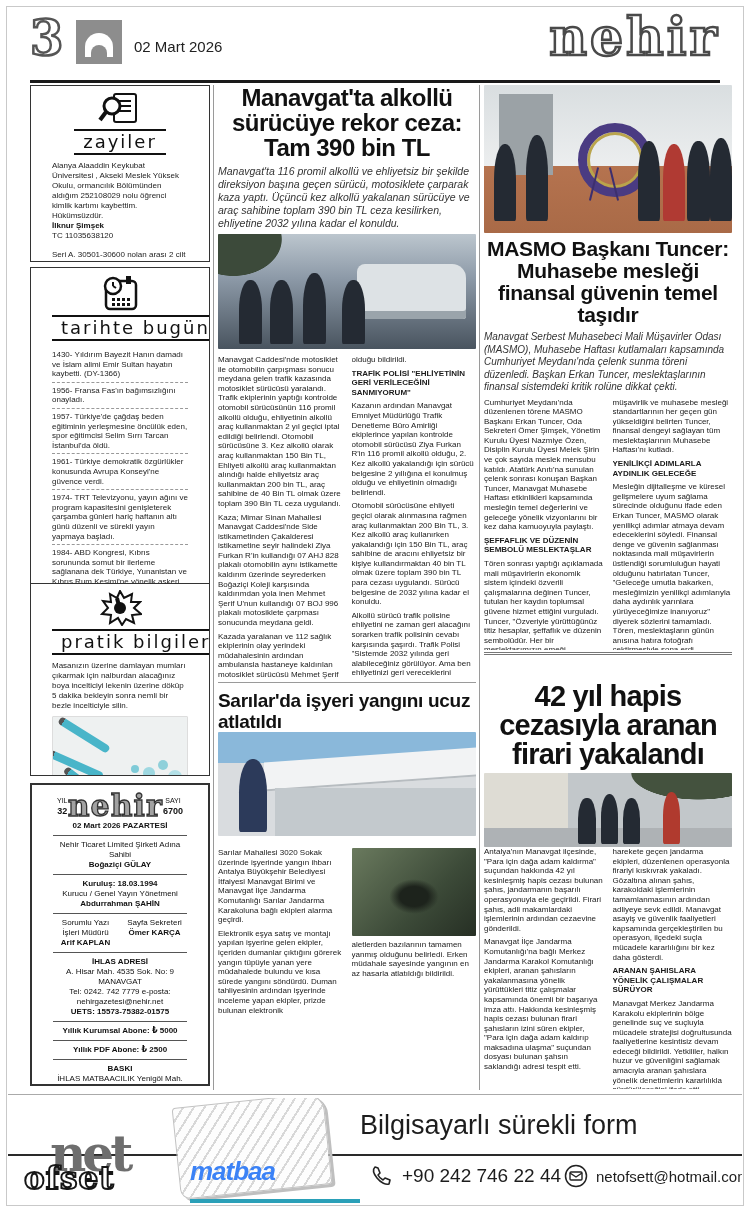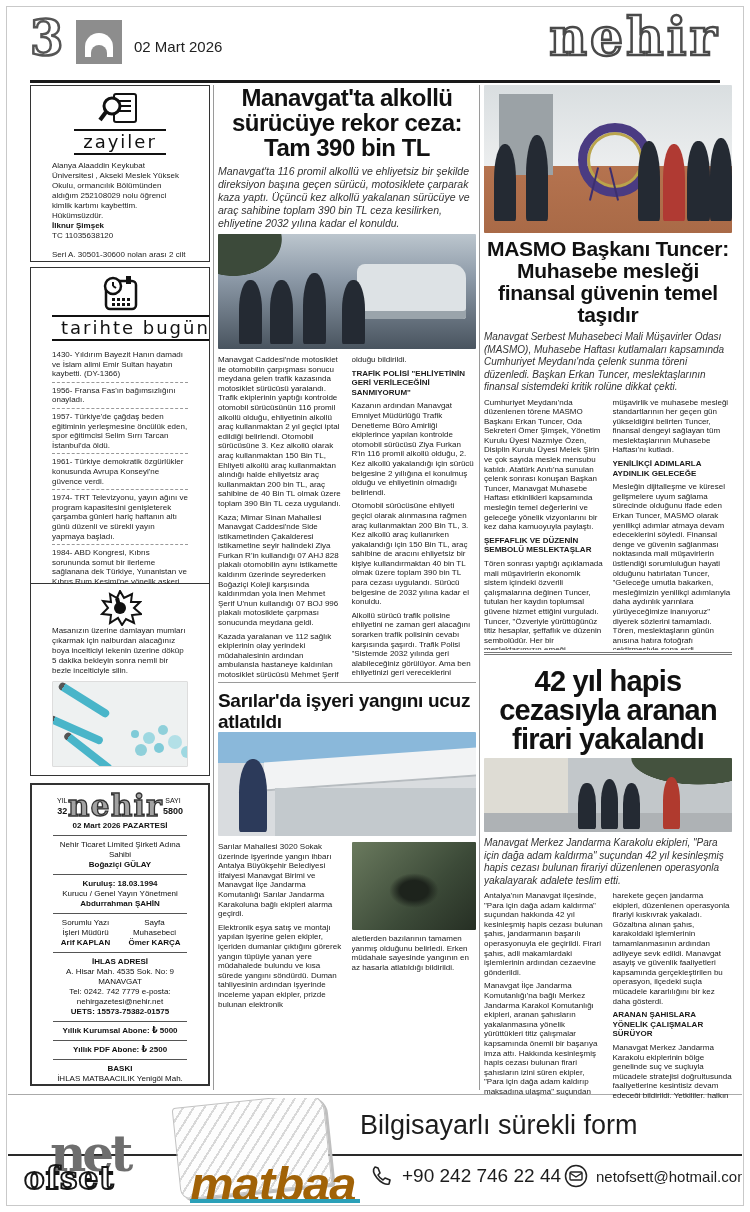--- a/index.html
+++ b/index.html
@@ -108,21 +108,21 @@
   
   .ad { position:absolute; left:8px; right:8px; top:1098px; height:106px; overflow:hidden; }
   .ad-line { position:absolute; left:0; right:0; top:56px; height:2px; background:#2a2a2a; }
   .paper-stack { position:absolute; left:168px; top:2px; width:150px; height:90px; transform:rotate(-6deg);
     background:repeating-linear-gradient(128deg,#fdfdfd 0 7px,#d8d8d8 7px 9px); border:1px solid #c2c2c2; border-radius:4px 18px 4px 10px;
     box-shadow:3px 3px 0 #bfbfbf; }
   .ad-tagline { position:absolute; left:352px; top:12px; font-size:27px; color:#1d1d1d; }
   .logo-net { position:absolute; left:16px; top:34px; width:160px; height:70px; }
   .logo-net .net { position:absolute; left:26px; top:-8px; font-size:50px; font-weight:bold; letter-spacing:-4px; color:#6e6e6e; font-family:"DejaVu Serif",serif; }
   .logo-net .ofset { position:absolute; left:0px; top:28px; font-size:31px; font-weight:bold; letter-spacing:1px; color:#fff; -webkit-text-stroke:2px #161616; font-family:"DejaVu Serif",serif; }
-  .logo-matbaa { position:absolute; left:182px; top:58px; font-size:49px; font-weight:bold; font-style:italic; letter-spacing:-1px; color:#a16207; }
+  .logo-matbaa { position:absolute; left:182px; top:58px; font-size:26px; font-weight:bold; font-style:italic; letter-spacing:-1px; color:#3b82f6; }
   .matbaa-bar { position:absolute; left:182px; top:101px; width:170px; height:4px; background:#2aa0b8; }
   .ad-contact { position:absolute; top:66px; display:flex; align-items:center; gap:8px; }
   .ad-phone { left:362px; font-size:19px; color:#1d1d1d; }
   .ad-email { left:556px; font-size:15px; color:#1d1d1d; }
   .ic { flex:0 0 auto; display:block; }
 </style>
 </head>
 <body>
 
 <div class="page">
@@ -189,51 +189,52 @@
         <div class="history-item">1988- Sovyetler Birliği, Azerbaycan'da artan etnik çatışmalar üzerine Bakü'ye askeri müdahalede bulunarak sokağa çıkma yasağı ilan etti ve bağımsızlık hareketini baskı altına almaya çalıştı.</div>
       </div>
   </div>
 
   <div class="box" style="top:583px; height:193px;">
     <svg class="sec-icon" width="44" height="36" viewBox="0 0 44 36">
       <polygon points="22,1 26,8 34,4 33,12 42,12 36,18 43,24 34,25 36,33 28,29 24,35 20,28 12,33 13,25 4,24 10,18 5,11 13,12 12,4 19,8" fill="#fff" stroke="#111" stroke-width="2"></polygon>
       <circle cx="22" cy="18" r="6" fill="#111"></circle>
       <rect x="18" y="8" width="4" height="8" fill="#111" transform="rotate(-15 20 12)"></rect>
     </svg>
+    <span class="sec-title">pratik bilgiler</span>
     <div class="stext" style="margin-bottom:5px">Masanızın üzerine damlayan mumları çıkarmak için nalburdan alacağınız boya incelticiyi lekenin üzerine döküp 5 dakika bekleyin sonra nemli bir bezle incelticiyle silin.</div>
     <div class="photo ph-pratik">
       <div class="pen" style="left:2px; top:14px; transform:rotate(32deg)"></div>
       <div class="pen" style="left:-6px; top:44px; transform:rotate(24deg)"></div>
       <div class="pen" style="left:6px; top:66px; transform:rotate(38deg)"></div>
       <div class="dots"></div>
     </div>
   </div>
 
   <div class="box mast" style="top:783px; height:303px;">
     <div class="mast-top">
       <div class="mast-yil"><span>YIL</span><b>32</b></div>
       <div class="mast-logo">nehir</div>
-      <div class="mast-sayi"><span>SAYI</span><b>5800</b></div>
+      <div class="mast-sayi"><span>SAYI</span><b>6700</b></div>
     </div>
     <div class="mrow b">02 Mart 2026 PAZARTESİ</div>
     <hr class="msep">
     <div class="mrow">Nehir Ticaret Limited Şirketi Adına Sahibi</div>
     <div class="mrow b">Boğaziçi GÜLAY</div>
     <hr class="msep">
     <div class="mrow b">Kuruluş: 18.03.1994</div>
     <div class="mrow">Kurucu / Genel Yayın Yönetmeni</div>
     <div class="mrow b">Abdurrahman ŞAHİN</div>
     <hr class="msep">
     <div class="mcols">
       <div>
         <div class="mrow">Sorumlu Yazı İşleri Müdürü</div>
         <div class="mrow b">Arif KAPLAN</div>
       </div>
       <div>
-        <div class="mrow">Sayfa Muhasebeci</div>
+        <div class="mrow">Sayfa Sekreteri</div>
         <div class="mrow b">Ömer KARÇA</div>
       </div>
     </div>
     <hr class="msep">
     <div class="mrow b">İHLAS ADRESİ</div>
     <div class="mrow">A. Hisar Mah. 4535 Sok. No: 9 MANAVGAT</div>
     <div class="mrow">Tel: 0242. 742 7779 e-posta: nehirgazetesi@nehir.net</div>
     <div class="mrow b">UETS: 15573-75382-01575</div>
     <hr class="msep">
     <div class="mrow b">Yıllık Kurumsal Abone: ₺ 5000</div>
@@ -273,21 +274,21 @@
     </div>
   </div>
 
   <div class="article" style="left:218px; top:690px; width:258px; height:404px;">
     <div class="h1b">Sarılar'da işyeri yangını ucuz atlatıldı</div>
     <div class="photo ph-sarilar">
       <div class="canopy"></div>
       <div class="store"></div>
       <div class="fig"></div>
     </div>
-    <div class="body-cols" style="height:210px; margin-top:6px;justify-content:space-between;">
+    <div class="body-cols" style="height:210px; margin-top:12px;justify-content:space-between;">
       <div class="bcol">
           <p class="para">Sarılar Mahallesi 3020 Sokak üzerinde işyerinde yangın ihbarı Antalya Büyükşehir Belediyesi İtfaiyesi Manavgat Birimi ve Manavgat İlçe Jandarma Komutanlığı Sarılar Jandarma Karakoluna bağlı ekipleri alarma geçirdi.</p>
           <p class="para">Elektronik eşya satış ve montajı yapılan işyerine gelen ekipler, içeriden dumanlar çıktığını görerek yangın tüpüyle yanan yere müdahalede bulundu ve kısa sürede yangını söndürdü. Duman tahliyesinin ardından işyerinde inceleme yapan ekipler, prizde bulunan elektronik</p>
         </div>
       <div class="bcol">
         <div class="photo ph-sarilar2">
             <div class="patch"></div>
           </div>
         <div>
             <p class="para">aletlerden bazılarının tamamen yanmış olduğunu belirledi. Erken müdahale sayesinde yangının en az hasarla atlatıldığı bildirildi.</p>
@@ -320,31 +321,30 @@
         </div>
       <div class="bcol">
           <p class="para">müşavirlik ve muhasebe mesleği standartlarının her geçen gün yükseldiğini belirten Tuncer, finansal dengeyi sağlayan tüm meslektaşlarının Muhasebe Haftası'nı kutladı.</p>
           <p class="para bold">YENİLİKÇİ ADIMLARLA AYDINLIK GELECEĞE</p>
           <p class="para">Mesleğin dijitalleşme ve küresel gelişmelere uyum sağlama sürecinde olduğunu ifade eden Erkan Tuncer, MASMO olarak yenilikçi adımlar atmaya devam edeceklerini söyledi. Finansal denge ve güvenin sağlanması noktasında mali müşavirlerin üstlendiği sorumluluğun hayati olduğunu hatırlatan Tuncer, "Geleceğe umutla bakarken, mesleğimizin yenilikçi adımlarıyla daha aydınlık yarınlara yürüyeceğimize inanıyoruz" diyerek sözlerini tamamladı. Tören, meslektaşların günün anısına hatıra fotoğrafı çektirmesiyle sona erdi.</p>
         </div>
 
     </div>
   </div>
 
-  <div class="article" style="left:484px; top:667px; width:248px; height:431px;">
+  <div class="article" style="left:484px; top:682px; width:248px; height:431px;">
     <div class="h1d">42 yıl hapis cezasıyla aranan firari yakalandı</div>
     <div class="photo ph-firari" style="margin-top:4px">
       <div class="trees"></div>
       <div class="walk"></div>
       <div class="fig" style="left:38%"></div>
       <div class="fig" style="left:47%; height:68%"></div>
       <div class="fig" style="left:56%"></div>
       <div class="fig vest" style="left:72%; height:70%"></div>
     </div>
-    <div class="lead" style="font-size:10px; line-height:12.5px;">Manavgat Merkez Jandarma Karakolu ekipleri, "Para için dağa adam kaldırma" suçundan 42 yıl kesinleşmiş hapis cezası bulunan firariyi düzenlenen operasyonla yakalayarak adalete teslim etti.</div>
     <div class="body-cols" style="height:242px;">
       <div class="bcol">
           <p class="para">Antalya'nın Manavgat ilçesinde, "Para için dağa adam kaldırma" suçundan hakkında 42 yıl kesinleşmiş hapis cezası bulunan şahıs, jandarmanın başarılı operasyonuyla ele geçirildi. Firari şahıs, adli makamlardaki işlemlerinin ardından cezaevine gönderildi.</p>
           <p class="para">Manavgat İlçe Jandarma Komutanlığı'na bağlı Merkez Jandarma Karakol Komutanlığı ekipleri, aranan şahısların yakalanmasına yönelik yürüttükleri titiz çalışmalar kapsamında önemli bir başarıya imza attı. Hakkında kesinleşmiş hapis cezası bulunan firari şahısların izini süren ekipler, "Para için dağa adam kaldırıp maksadına ulaşma" suçundan dosyası bulunan şahsın saklandığı adresi tespit etti.</p>
         </div>
       <div class="bcol">
           <p class="para">harekete geçen jandarma ekipleri, düzenlenen operasyonla firariyi kıskıvrak yakaladı. Gözaltına alınan şahıs, karakoldaki işlemlerinin tamamlanmasının ardından adliyeye sevk edildi. Manavgat asayiş ve güvenlik faaliyetleri kapsamında gerçekleştirilen bu operasyon, ilçedeki suçla mücadele kararlılığını bir kez daha gösterdi.</p>
           <p class="para bold">ARANAN ŞAHISLARA YÖNELİK ÇALIŞMALAR SÜRÜYOR</p>
           <p class="para">Manavgat Merkez Jandarma Karakolu ekiplerinin bölge genelinde suç ve suçluyla mücadele stratejisi doğrultusunda faaliyetlerine kesintisiz devam edeceği bildirildi. Yetkililer, halkın huzur ve güvenliğini sağlamak amacıyla aranan şahıslara yönelik denetimlerin kararlılıkla sürdürüleceğini ifade etti.</p>
         </div>

